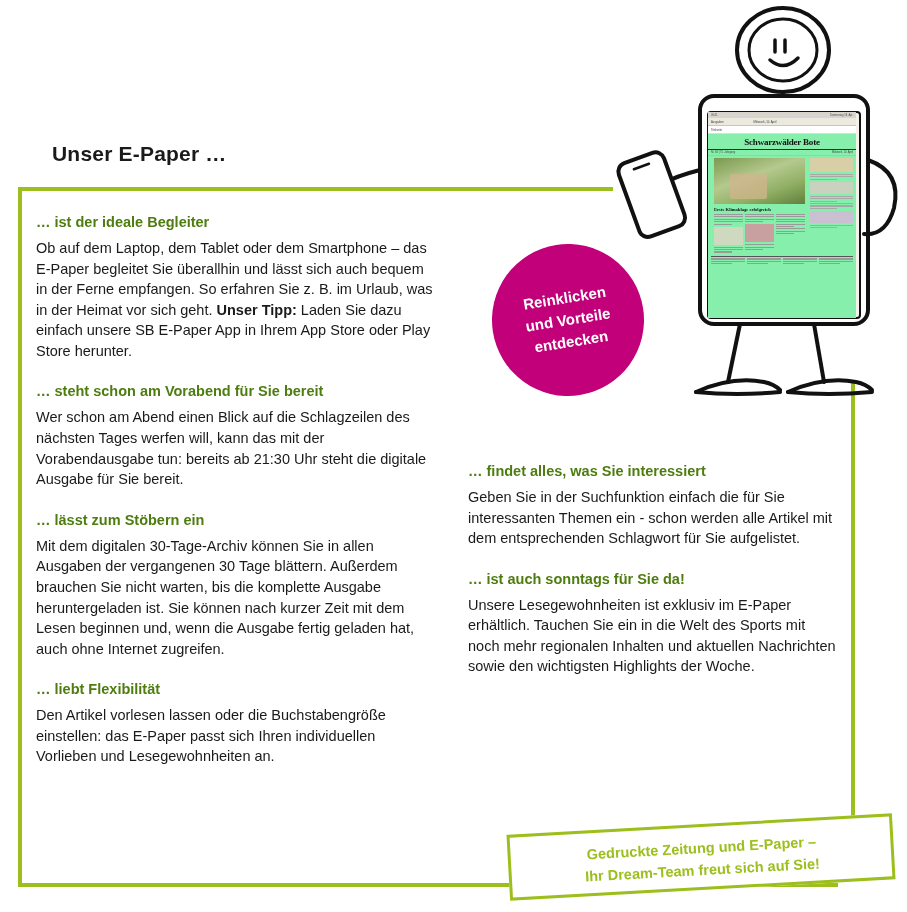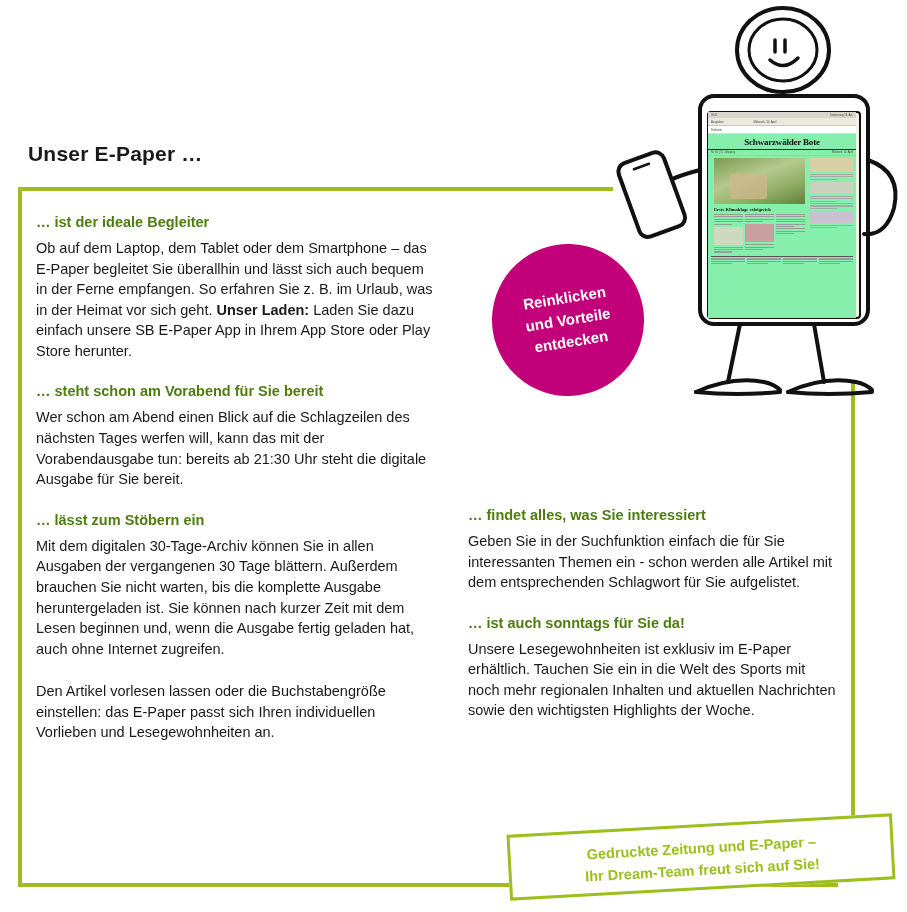--- a/index.html
+++ b/index.html
@@ -17,21 +17,21 @@
   }
 
   #page {
     position: absolute;
     inset: 0;
   }
 
   
   .headline {
     position: absolute;
-    left: 28px;
+    left: 52px;
     top: 142px;
     font-size: 21px;
     font-weight: bold;
     color: #1a1a1a;
     letter-spacing: 0.2px;
   }
 
   
   .frame-top {
     position: absolute;
@@ -79,21 +79,20 @@
   }
   .col-left {
     left: 36px;
     top: 214px;
     width: 400px;
   }
   .col-right {
     left: 468px;
     top: 463px;
     width: 370px;
-    margin-top: 44px;
   }
 
   .block {
     margin-bottom: 22px;
   }
   .block:last-child { margin-bottom: 0; }
 
   .block-title {
     color: #4d7c0f;
     font-weight: bold;
@@ -281,35 +280,36 @@
   <div class="frame-right"></div>
   <svg class="frame-diag" viewBox="0 0 50 50">
     <line x1="33" y1="2" x2="2" y2="46" stroke="#9cbf1e" stroke-width="4"></line>
   </svg>
 
   <div class="col col-left">
 
     <div class="block">
       <div class="block-title">… ist der ideale Begleiter</div>
       <div class="block-body">
-        <span>Ob auf dem Laptop, dem Tablet oder dem Smartphone – das E-Paper begleitet Sie überallhin und lässt sich auch bequem in der Ferne empfangen. So erfahren Sie z. B. im Urlaub, was in der Heimat vor sich geht. </span><b>Unser Laden:</b><span> Laden Sie dazu einfach unsere SB E-Paper App in Ihrem App Store oder Play Store herunter.</span>
+        <span>Ob auf dem Laptop, dem Tablet oder dem Smartphone – das E-Paper begleitet Sie überallhin und lässt sich auch bequem in der Ferne empfangen. So erfahren Sie z. B. im Urlaub, was in der Heimat vor sich geht. </span><b>Unser Tipp:</b><span> Laden Sie dazu einfach unsere SB E-Paper App in Ihrem App Store oder Play Store herunter.</span>
       </div>
     </div>
 
     <div class="block">
       <div class="block-title">… steht schon am Vorabend für Sie bereit</div>
       <div class="block-body">Wer schon am Abend einen Blick auf die Schlagzeilen des nächsten Tages werfen will, kann das mit der Vorabendausgabe tun: bereits ab 21:30 Uhr steht die digitale Ausgabe für Sie bereit.</div>
     </div>
 
     <div class="block">
       <div class="block-title">… lässt zum Stöbern ein</div>
       <div class="block-body">Mit dem digitalen 30-Tage-Archiv können Sie in allen Ausgaben der vergangenen 30 Tage blättern. Außerdem brauchen Sie nicht warten, bis die komplette Ausgabe heruntergeladen ist. Sie können nach kurzer Zeit mit dem Lesen beginnen und, wenn die Ausgabe fertig geladen hat, auch ohne Internet zugreifen.</div>
     </div>
 
     <div class="block">
+      <div class="block-title">… liebt Flexibilität</div>
       <div class="block-body">Den Artikel vorlesen lassen oder die Buchstabengröße einstellen: das E-Paper passt sich Ihren individuellen Vorlieben und Lesegewohnheiten an.</div>
     </div>
 
   </div>
 
   <div class="col col-right">
 
     <div class="block">
       <div class="block-title">… findet alles, was Sie interessiert</div>
       <div class="block-body">Geben Sie in der Suchfunktion einfach die für Sie interessanten Themen ein - schon werden alle Artikel mit dem entsprechenden Schlagwort für Sie aufgelistet.</div>

